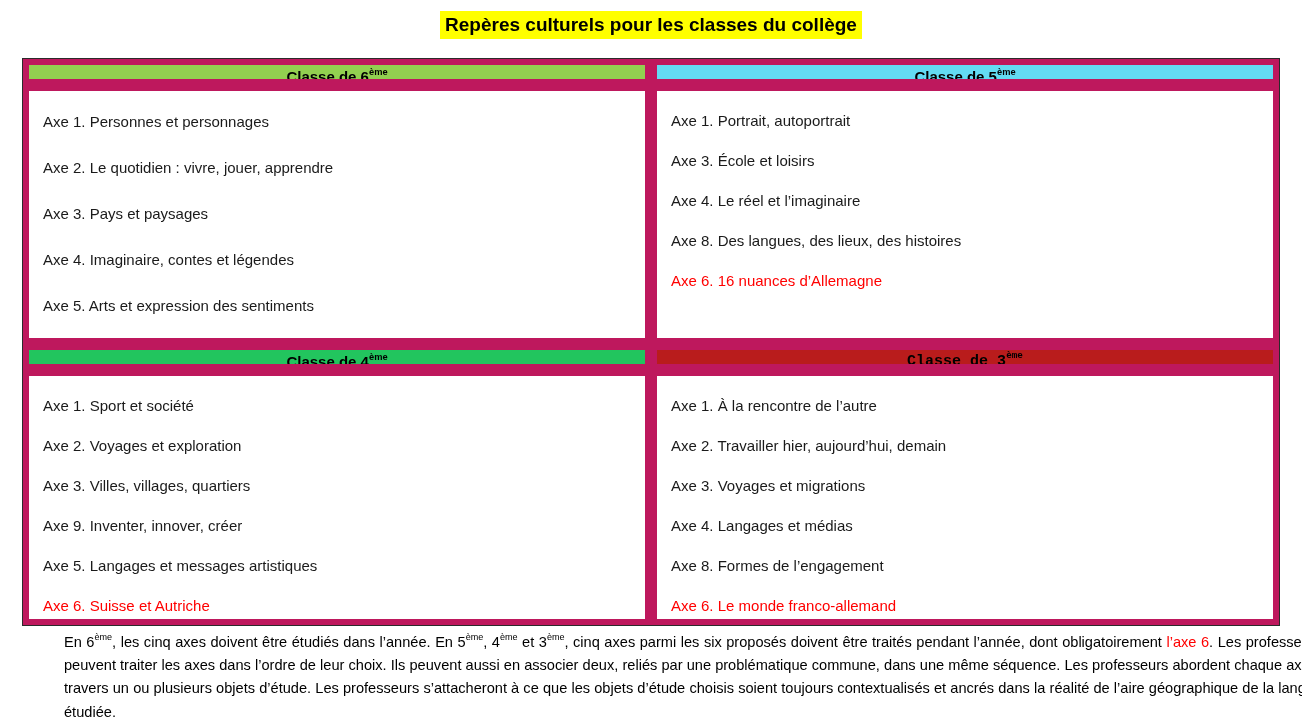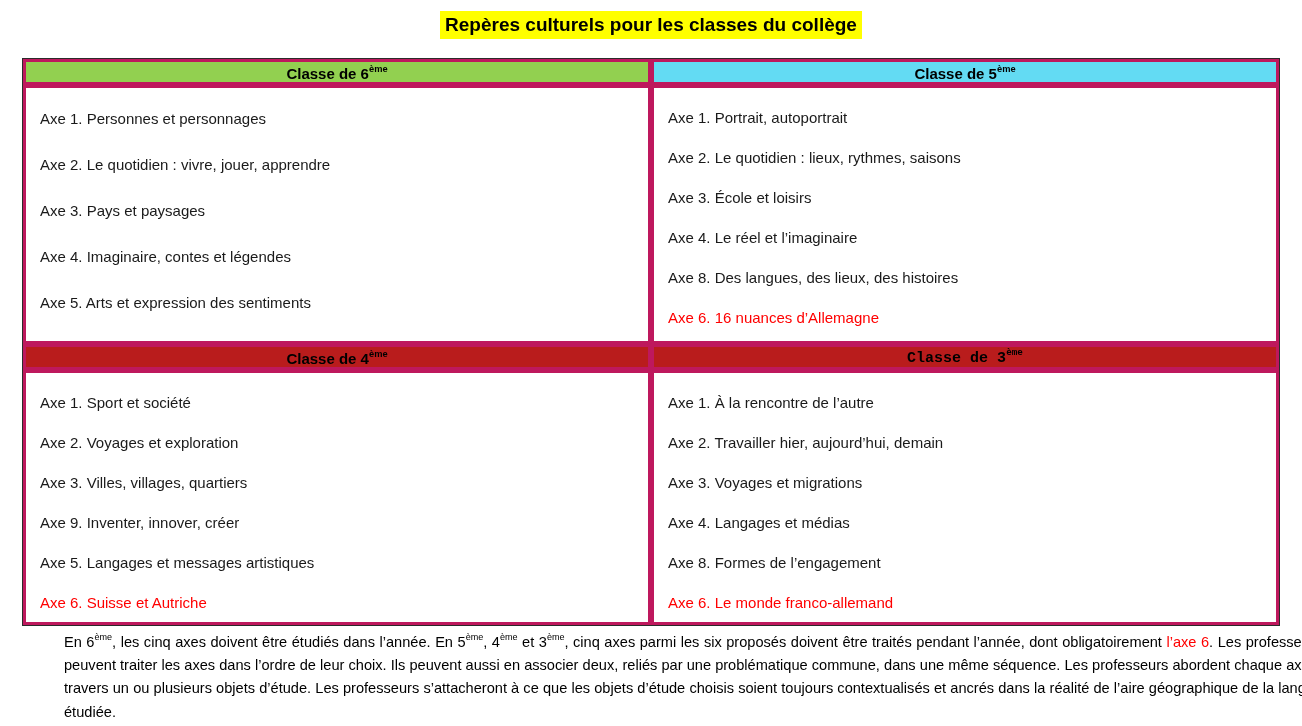--- a/index.html
+++ b/index.html
@@ -27,21 +27,21 @@
   
   .grid-table {
     position: absolute;
     left: 22px; top: 58px;
     width: 1258px;
     border: 1px solid #2b2b2b;
     display: grid;
     grid-template-columns: 1fr 1fr;
     grid-template-rows: 26px 259px 26px 255px;
   }
-  .cell { border: 3px solid #be185d; }
+  .cell { border: 6px solid #be185d; }
   .header-cell {
     font-weight: bold;
     font-size: 15px;
     color: #000000;
     text-align: center;
     line-height: 23px;
     overflow: hidden;
   }
   .header-cell sup, .axes-cell sup {
     font-size: 62%;
@@ -100,28 +100,27 @@
     <div class="cell axes-cell five-items">
         <div class="axe-item">Axe 1. Personnes et personnages</div>
         <div class="axe-item">Axe 2. Le quotidien : vivre, jouer, apprendre</div>
         <div class="axe-item">Axe 3. Pays et paysages</div>
         <div class="axe-item">Axe 4. Imaginaire, contes et légendes</div>
         <div class="axe-item">Axe 5. Arts et expression des sentiments</div>
       </div>
 
     <div class="cell axes-cell six-items">
         <div class="axe-item">Axe 1. Portrait, autoportrait</div>
-        <div class="axe-item">Axe 2. Le quotidien : lieux, rythmes, saisons</div>
         <div class="axe-item">Axe 3. École et loisirs</div>
         <div class="axe-item">Axe 4. Le réel et l’imaginaire</div>
         <div class="axe-item">Axe 8. Des langues, des lieux, des histoires</div>
         <div class="axe-item red">Axe 6. 16 nuances d’Allemagne</div>
       </div>
 
-    <div class="cell header-cell" style="background: #b91c1c; text-align: center;"><span>Classe de 4</span><sup>ème</sup></div>
+    <div class="cell header-cell" style="background: #22c55e; text-align: center;"><span>Classe de 4</span><sup>ème</sup></div>
 
     <div class="cell header-cell" style="background: #b91c1c; font-family: Liberation Mono, monospace;"><span>Classe de 3</span><sup>ème</sup></div>
 
     <div class="cell axes-cell six-items">
         <div class="axe-item">Axe 1. Sport et société</div>
         <div class="axe-item">Axe 2. Voyages et exploration</div>
         <div class="axe-item">Axe 3. Villes, villages, quartiers</div>
         <div class="axe-item">Axe 9. Inventer, innover, créer</div>
         <div class="axe-item">Axe 5. Langages et messages artistiques</div>
         <div class="axe-item red">Axe 6. Suisse et Autriche</div>

